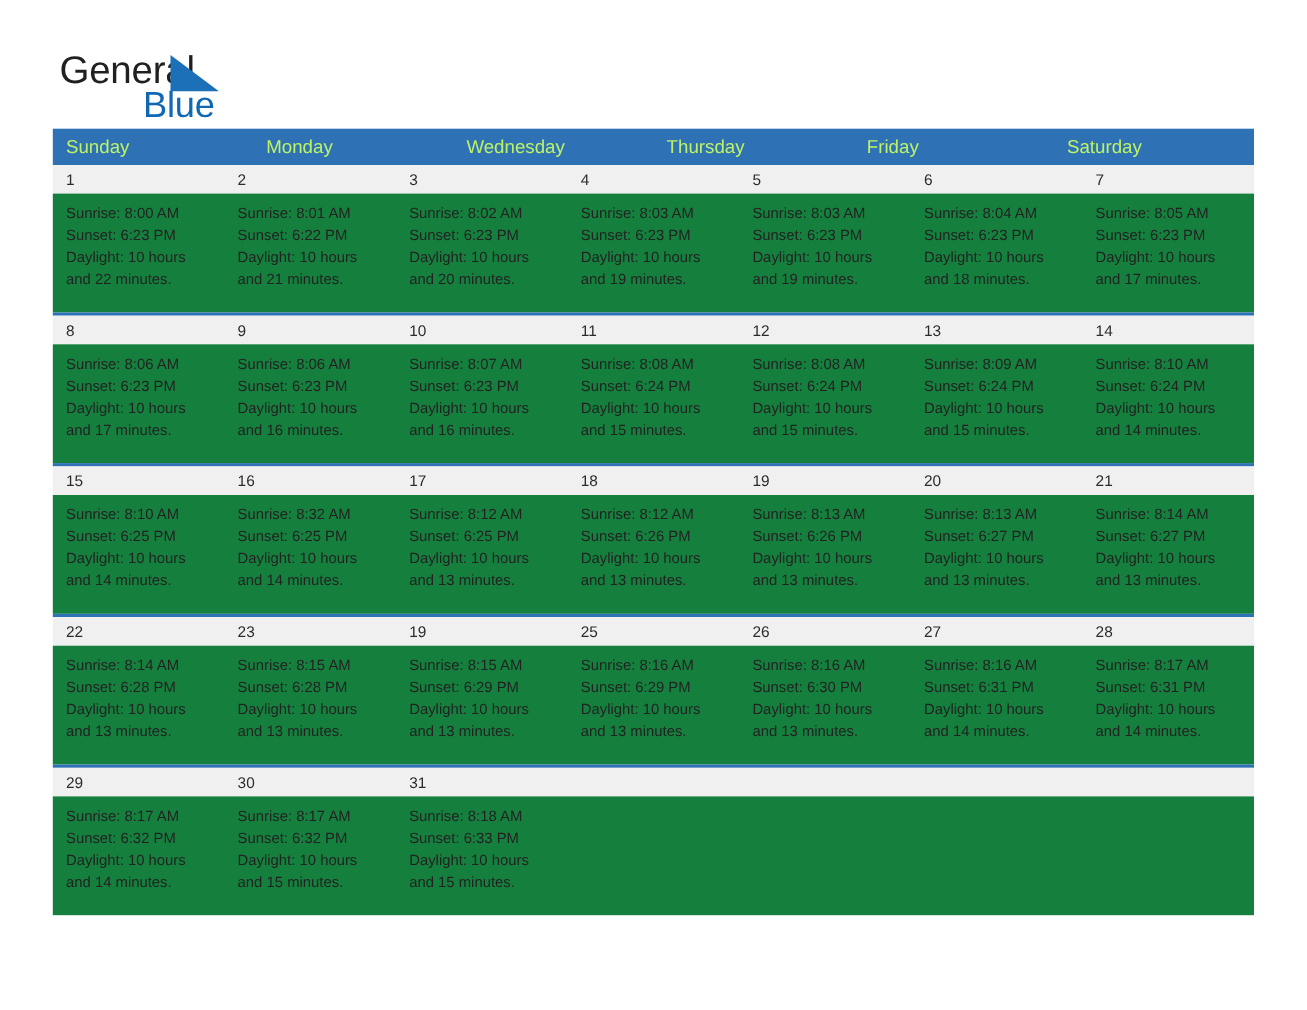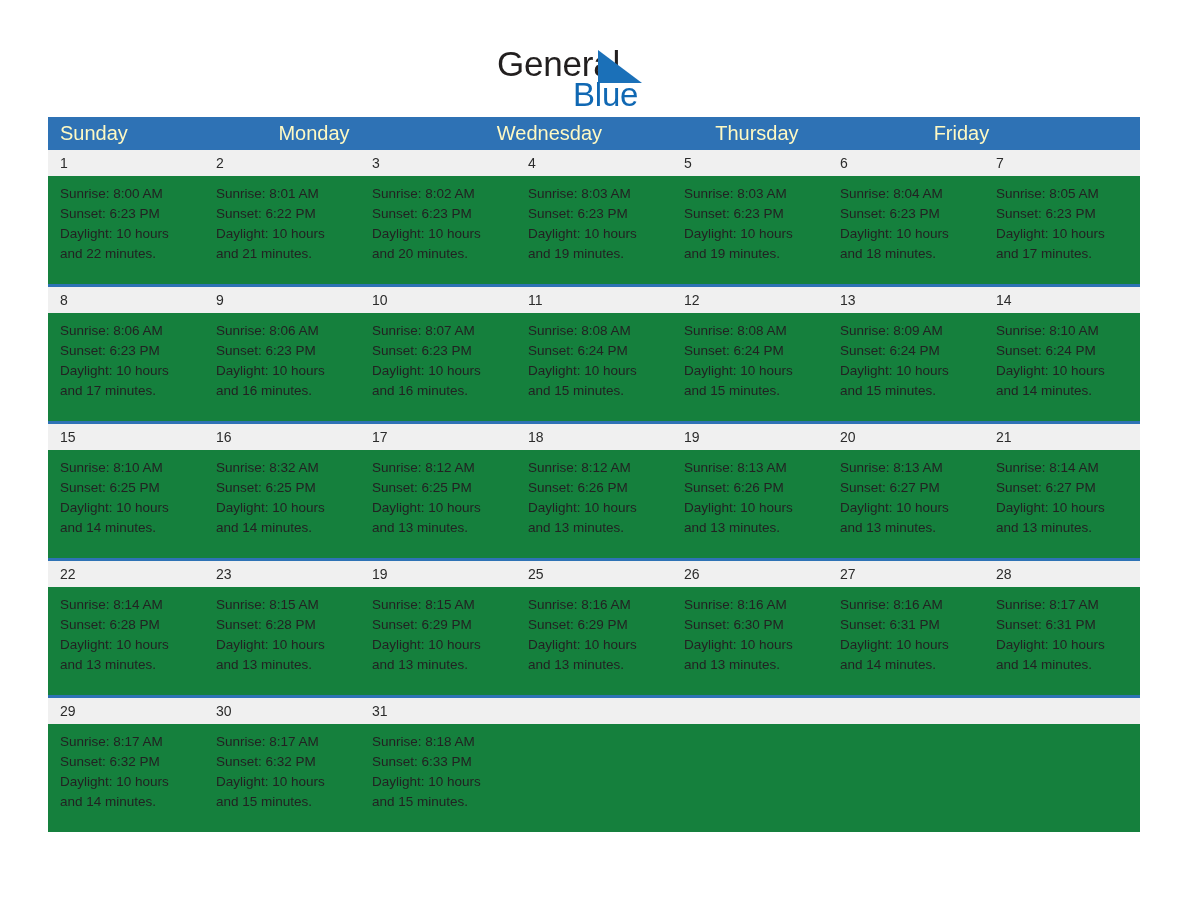--- a/index.html
+++ b/index.html
@@ -21,21 +21,21 @@
     width: 1188px;
     height: 918px;
     box-sizing: border-box;
     padding: 0 48px;
   }
 
   
   .page-header {
     display: flex;
     align-items: flex-start;
-    justify-content: center;
+    justify-content: space-between;
     padding-top: 44px;
     height: 104px;
     box-sizing: border-box;
   }
 
   .brand {
     position: relative;
     width: 200px;
     height: 72px;
     margin-left: 6px;
@@ -95,22 +95,22 @@
     margin-top: 13px;
   }
 
   .weekday-row {
     display: flex;
     background: #2e72b5;
     height: 33px;
   }
   .weekday {
     flex: 1 1 0;
-    color: #fef9c3;
-    font-size: 20px;
+    color: #bef264;
+    font-size: 17px;
     line-height: 33px;
     padding-left: 12px;
     box-sizing: border-box;
     white-space: nowrap;
   }
 
   .week-row {
     border-top: 3px solid #2e72b5;
     position: relative;
   }
@@ -167,20 +167,21 @@
 
   </div>
 
   <div class="calendar">
     <div class="weekday-row">
         <div class="weekday">Sunday</div>
         <div class="weekday">Monday</div>
         <div class="weekday">Wednesday</div>
         <div class="weekday">Thursday</div>
         <div class="weekday">Friday</div>
+        <div class="weekday">Saturday</div>
       </div>
     <div class="weeks">
         <div class="week-row">
           <div class="daynum-band">
             <div class="daynum">1</div>
             <div class="daynum">2</div>
             <div class="daynum">3</div>
             <div class="daynum">4</div>
             <div class="daynum">5</div>
             <div class="daynum">6</div>

